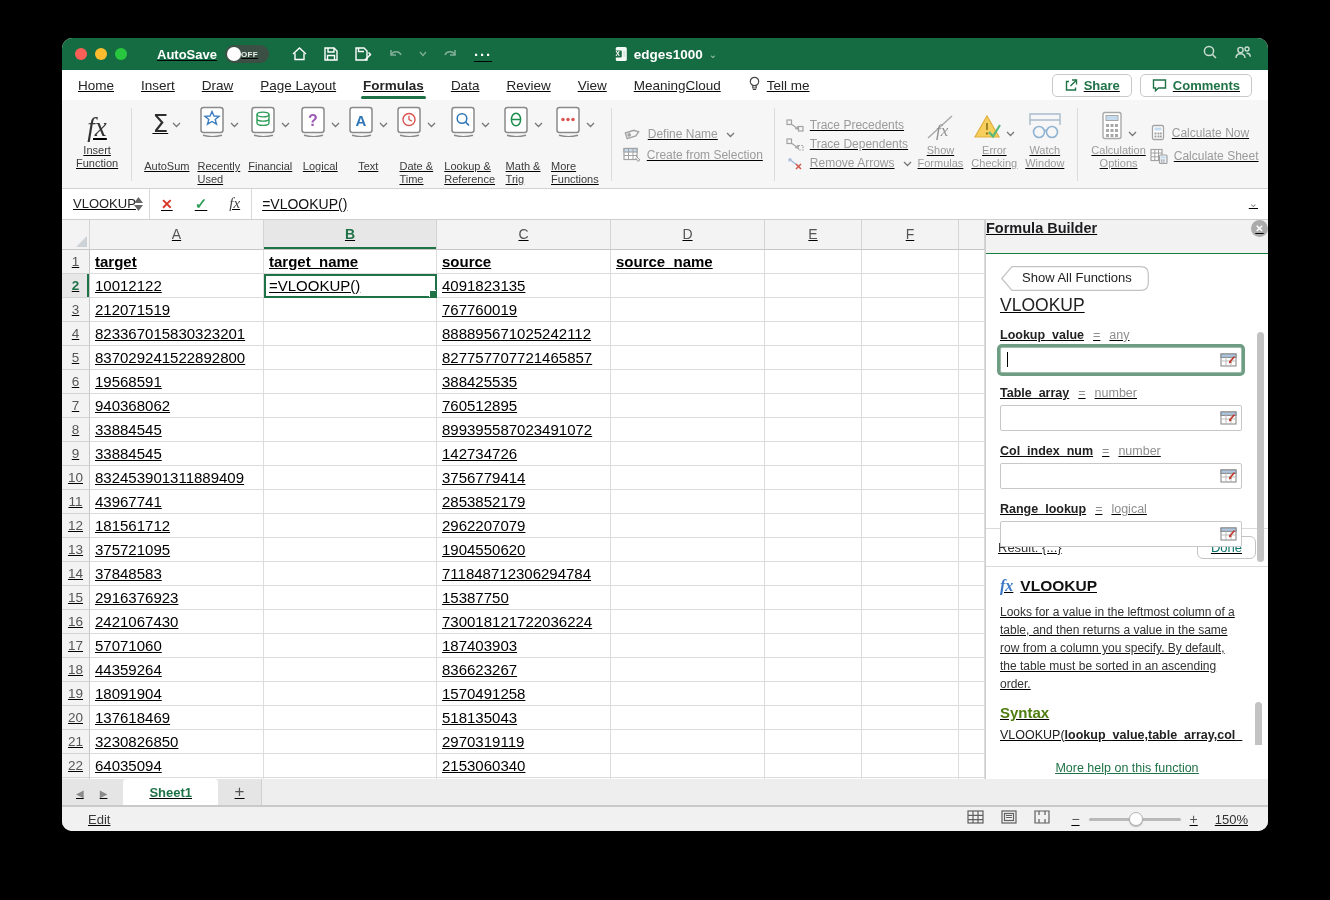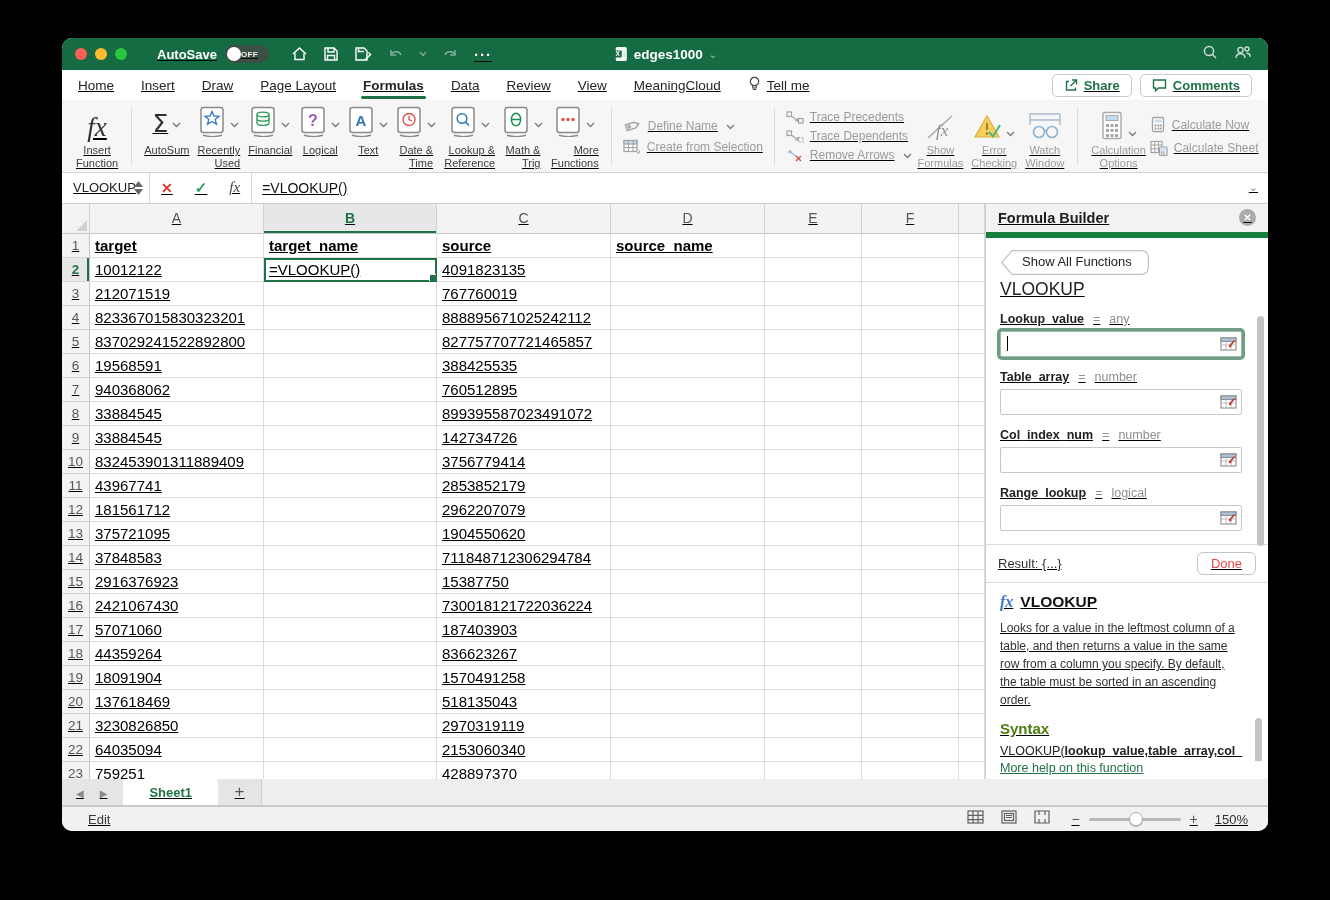--- a/index.html
+++ b/index.html
@@ -40,21 +40,21 @@
   .ribbon { flex:0 0 72px; background:#f6f6f7; border-bottom:1px solid #d2d2d2; display:flex; align-items:stretch; padding:3px 6px 2px 10px; }
   .vdiv { width:1px; background:#dcdcdc; margin:5px 9px; }
   .bigbtn { display:flex; flex-direction:column; align-items:center; justify-content:flex-start; padding:2px 4px 0; }
   .bigbtn .blabel { font-size:11px; line-height:1.18; text-align:center; color:#3c3c3c; margin-top:3px; white-space:pre-line; }
   .bigbtn.disabled .blabel { color:#9b9b9b; }
   .bigicon { height:36px; display:flex; align-items:flex-end; justify-content:center; }
   .fxbig { font-family:"Liberation Serif", serif; font-style:italic; font-size:27px; color:#333; line-height:1; }
   .library { display:flex; align-items:stretch; gap:2px; }
   .libbtn { display:flex; flex-direction:column; align-items:center; padding:2px 3px 0; min-width:46px; }
   .lib-top { display:flex; align-items:center; gap:4px; height:36px; }
-  .lib-label { font-size:11px; line-height:1.18; color:#3c3c3c; text-align:right; margin-top:3px; white-space:pre-line; }
+  .lib-label { font-size:11px; line-height:1.18; color:#3c3c3c; text-align:left; margin-top:19px; white-space:pre-line; }
   .sigma { font-size:25px; color:#2e2e2e; line-height:1; font-family:"DejaVu Sans", sans-serif; }
   .stackcol { display:flex; flex-direction:column; justify-content:center; gap:5px; padding:0 2px; }
   .srow { display:flex; align-items:center; gap:6px; font-size:12px; color:#9b9b9b; white-space:nowrap; }
   .srow .chevt { margin-left:2px; }
   .calc-right { display:flex; flex-direction:column; justify-content:center; gap:7px; }
 
   
   .formulabar { flex:0 0 30px; background:#fff; border-bottom:1px solid #cfcfcf; display:flex; align-items:center; }
   .namebox { width:70px; padding-left:11px; font-size:13px; color:#222; }
   .stepper { display:flex; flex-direction:column; gap:2px; padding:0 6px 0 2px; }
@@ -82,53 +82,53 @@
   .grid tbody th.rowactive { background:#e7e7e8; color:#1f7246; font-weight:600; box-shadow:inset -2px 0 0 #1f7246; }
   .grid tbody td { height:24px; border-right:1px solid #dcdcdc; border-bottom:1px solid #dcdcdc;
                    font-size:15px; color:#000; padding:0 4px 0 5px; vertical-align:middle; background:#fff; }
   tr.bold-row td { font-weight:700; }
   td.active-cell { position:relative; outline:2px solid #1f7246; outline-offset:-2px; }
   td.active-cell::after { content:""; position:absolute; right:-1px; bottom:-1px; width:6px; height:6px;
                    background:#1f7246; border:1px solid #fff; }
 
   
   .panel { width:283px; border-left:1px solid #cdcdcd; background:#fff; display:flex; flex-direction:column; position:relative; }
-  .panel-header { flex:0 0 34px; background:#f2f2f3; border-bottom:6px solid #15803d; display:flex; align-items:center; padding:0 12px; }
+  .panel-header { flex:0 0 34px; background:#f2f2f3; border-bottom:1px solid #15803d; display:flex; align-items:flex-start; padding:0 0; }
   .panel-title { font-size:14.5px; font-weight:700; color:#1c1c1e; }
   .panel-close { margin-left:auto; width:17px; height:17px; border-radius:50%; background:#ababab; color:#fff;
                  font-size:10px; display:flex; align-items:center; justify-content:center; font-weight:700; }
   .panel-fields { flex:1 1 auto; min-height:0; position:relative; padding:12px 26px 0 14px; border-bottom:1px solid #dadada; }
   .showall { position:relative; width:150px; height:25px; }
   .showall svg { position:absolute; inset:0; }
   .showall .sa-label { position:absolute; left:22px; top:4px; font-size:13px; color:#222; }
   .fb-func-name { font-size:17.5px; color:#222; margin:4px 0 12px; }
   .fb-field { margin-bottom:13px; }
   .fb-lab { display:flex; align-items:baseline; gap:9px; margin-bottom:5px; font-size:12.5px; }
   .fb-lab .fname { font-weight:700; color:#222; }
   .fb-lab .feq, .fb-lab .ftype { color:#8e8e8e; }
   .fb-input { height:26px; border:1px solid #c7c7c7; border-radius:2px; background:#fff; display:flex; align-items:center; padding:0 4px; position:relative; }
   .fb-input.focused { border:1px solid #9dbcaa; box-shadow:0 0 0 3px #6f9d83; }
   .caret { width:1px; height:15px; background:#000; margin-left:2px; }
   .range-ic { margin-left:auto; display:flex; }
   .vscroll { position:absolute; right:4px; width:7px; border-radius:4px; background:#c3c3c3; }
   .vs-fields { top:78px; height:230px; }
   .result-row { flex:0 0 38px; display:flex; align-items:center; padding:0 12px; border-bottom:1px solid #dadada; }
   .result-label { font-size:13px; color:#333; }
-  .done-btn { margin-left:auto; border:1px solid #c3c3c3; border-radius:6px; background:#fff; font-size:13px; color:#ef4444;
+  .done-btn { margin-left:auto; border:1px solid #c3c3c3; border-radius:6px; background:#fff; font-size:13px; color:#0f766e;
               padding:3px 13px; font-family:inherit; }
   .help-box { flex:0 0 178px; position:relative; padding:10px 24px 0 14px; overflow:hidden; }
   .help-head { display:flex; align-items:baseline; gap:7px; margin-bottom:8px; }
   .help-fx { font-family:"Liberation Serif", serif; font-style:italic; color:#3b76c5; font-size:16px; font-weight:700; }
   .help-name { font-size:15.5px; font-weight:700; color:#111; }
   .help-desc { font-size:12px; color:#333; line-height:1.5; }
   .help-syntax-label { font-size:15px; font-weight:700; color:#4d7c0f; margin:11px 0 6px; }
   .help-syntax { font-size:12.5px; color:#222; line-height:1.4; word-break:break-all; }
   .help-syntax b { font-weight:700; }
   .vs-help { top:135px; height:55px; right:6px; }
-  .help-link-row { flex:1; display:flex; align-items:center; justify-content:flex-start; padding:0 14px 4px; }
+  .help-link-row { flex:1; display:flex; align-items:center; justify-content:center; padding:0 14px 4px;margin-top:16px; }
   .help-link { font-size:12.5px; color:#1f7246; text-decoration:underline; }
 
   
   .sheettabs { flex:0 0 26px; background:#e5e5e5; display:flex; align-items:flex-end; border-bottom:1px solid #c9c9c9; }
   .st-nav { display:flex; gap:16px; padding:0 16px 6px 14px; color:#8b8b8b; font-size:10px; }
   .st-tab { background:#fff; height:26px; padding:0 26px; display:flex; align-items:center; border-radius:4px 4px 0 0; }
   .st-tab span { font-size:13px; font-weight:700; color:#1f7246; }
   .st-add { width:44px; height:26px; display:flex; align-items:center; justify-content:center; font-size:17px; color:#555; border-right:1px solid #cfcfcf; }
   .st-rest { flex:1; background:#eeeeee; height:26px; }
 

